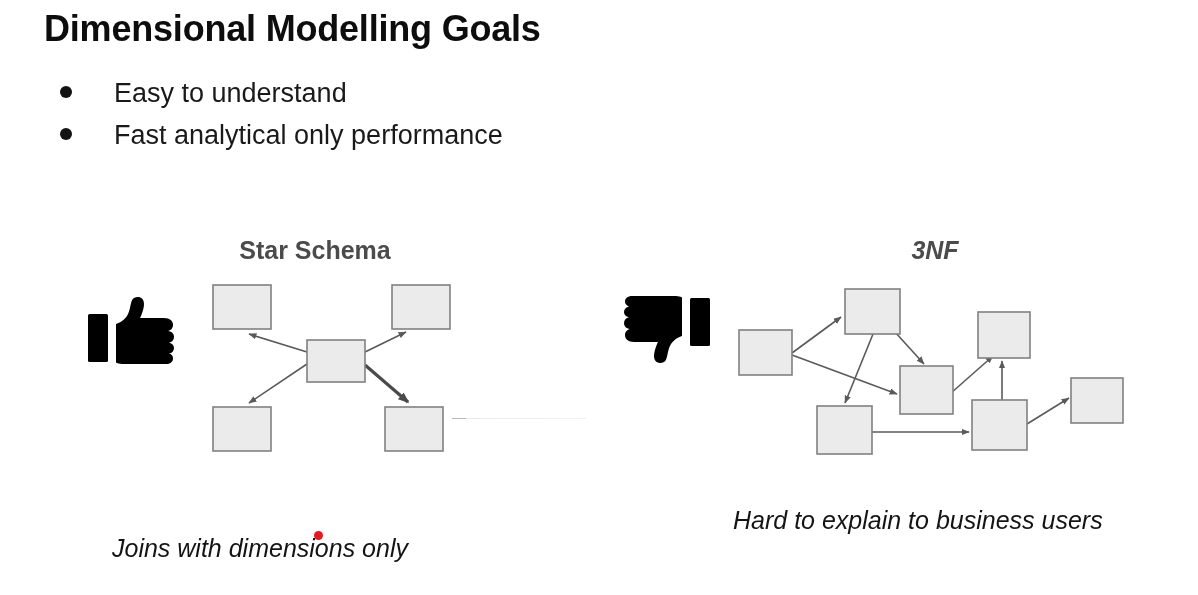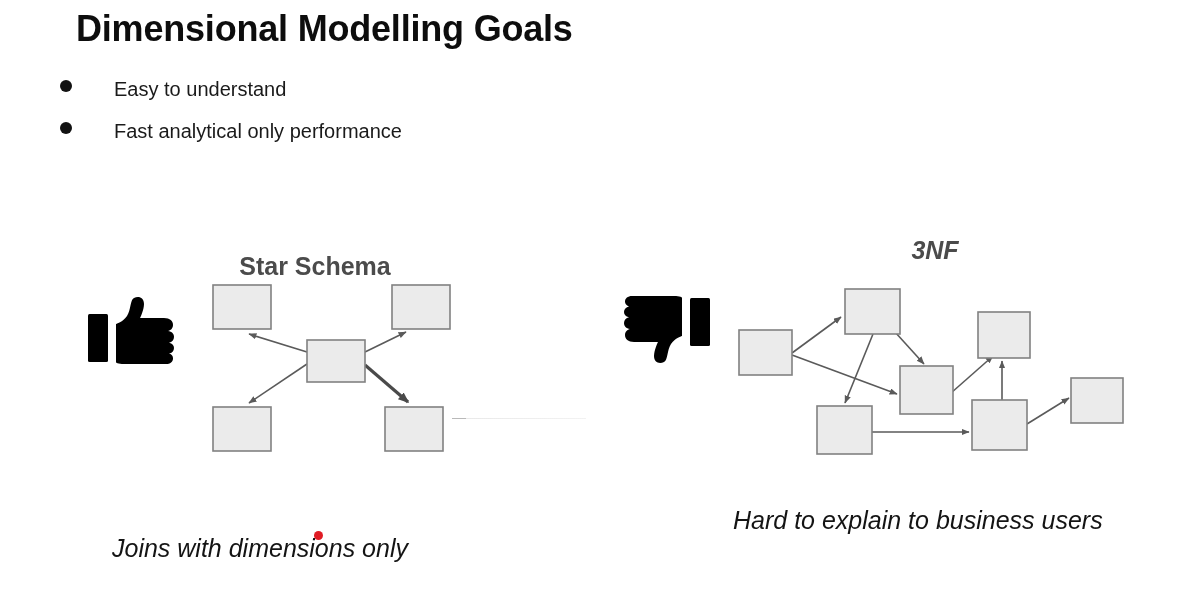--- a/index.html
+++ b/index.html
@@ -22,21 +22,20 @@
   
   #slide-title {
     position: absolute;
     left: 44px;
     top: 8px;
     font-size: 36px;
     font-weight: bold;
     letter-spacing: -0.2px;
     color: #0d0d0d;
     white-space: nowrap;
-    margin-left: 32px;
   }
 
   
   #bullet-list {
     position: absolute;
     left: 60px;
     top: 78px;
     width: 640px;
   }
   .bullet-row {
@@ -48,35 +47,35 @@
     width: 12px;
     height: 12px;
     border-radius: 50%;
     background: #121212;
     flex: 0 0 auto;
     position: relative;
     top: -4px;
   }
   .bullet-text {
     margin-left: 42px;
-    font-size: 20px;
+    font-size: 27px;
     color: #1a1a1a;
     white-space: nowrap;
   }
 
   
   .panel-heading {
     position: absolute;
     font-size: 25px;
     font-weight: bold;
     color: #4b4b4b;
     white-space: nowrap;
     text-align: center;
   }
-  #heading-star { left: 170px; top: 252px; width: 290px; }
+  #heading-star { left: 170px; top: 236px; width: 290px; }
   #heading-3nf  { left: 790px; top: 236px; width: 290px; font-style: italic; }
 
   
   .thumb {
     position: absolute;
     width: 96px;
     height: 76px;
   }
   #thumb-up   { left: 86px;  top: 294px; }
   #thumb-down { left: 616px; top: 290px; }

